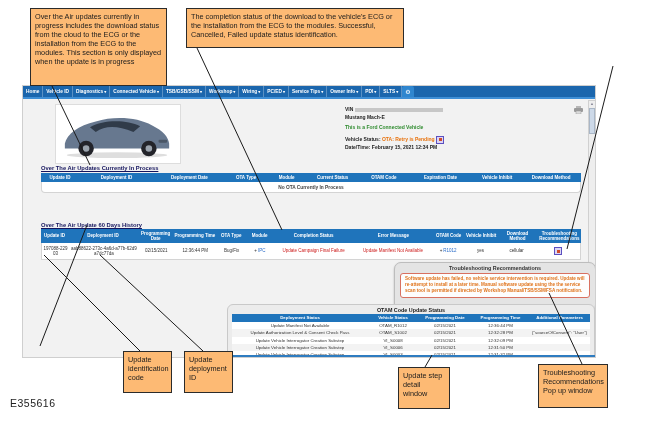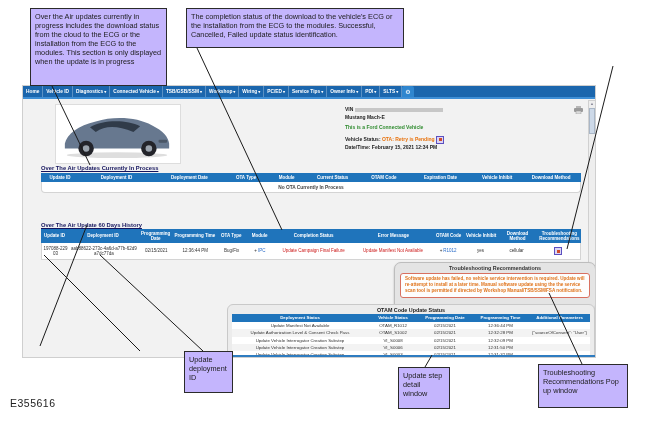--- a/index.html
+++ b/index.html
@@ -1,19 +1,19 @@
 <!DOCTYPE html>
 <html><head>
 <meta charset="utf-8">
 <style>
   html,body{margin:0;padding:0;background:#fff;}
   .page{position:relative;width:650px;height:425px;background:#fff;overflow:hidden;
         font-family:"Liberation Sans",sans-serif;color:#222;}
   
-  .callout{position:absolute;background:#c4b5fd;border:1px solid #2b2b2b;
+  .callout{position:absolute;background:#fdba74;border:1px solid #2b2b2b;
            font-size:7.3px;line-height:1.24;padding:3px 4px;color:#1c1c1c;z-index:3;box-sizing:border-box;}
   
   #lines{position:absolute;left:0;top:0;z-index:2;pointer-events:none;}
   
   #shot{position:absolute;left:22px;top:85px;width:574px;height:273px;background:#f2f2f2;
         border:1px solid #cfcfcf;z-index:1;box-sizing:border-box;overflow:hidden;}
   .navbar{position:absolute;left:0;top:0;width:574px;height:11px;background:#1b66ad;display:flex;align-items:stretch;}
   .nav-item{display:flex;align-items:center;gap:1px;color:#fff;font-size:4.8px;font-weight:bold;
             padding:0 3px;border-right:1px solid rgba(255,255,255,.28);white-space:nowrap;}
   .nav-caret{font-size:4px;line-height:1;}
@@ -270,18 +270,19 @@
     <line x1="613" y1="66" x2="567" y2="249" stroke="#1a1a1a" stroke-width="1"></line>
     <line x1="40" y1="346" x2="87" y2="225" stroke="#1a1a1a" stroke-width="1"></line>
     <line x1="140" y1="351" x2="44" y2="255" stroke="#1a1a1a" stroke-width="1"></line>
     <line x1="203" y1="351" x2="100" y2="255" stroke="#1a1a1a" stroke-width="1"></line>
     <line x1="425" y1="367" x2="432" y2="355" stroke="#1a1a1a" stroke-width="1"></line>
     <line x1="582" y1="364" x2="549" y2="293" stroke="#1a1a1a" stroke-width="1"></line>
   </svg>
 
   <div class="callout" style="left:30px;top:8px;width:137px;height:78px;">Over the Air updates currently in progress includes the download status from the cloud to the ECG or the installation from the ECG to the modules. This section is only displayed when the update is in progress</div>
   <div class="callout" style="left:186px;top:8px;width:218px;height:40px;">The completion status of the download to the vehicle's ECG or the installation from the ECG to the modules. Successful, Cancelled, Failed update status identification.</div>
+  <div class="callout" style="left:123px;top:351px;width:49px;height:42px;">Update identification code</div>
   <div class="callout" style="left:398px;top:367px;width:52px;height:42px;">Update step detail window</div>
   <div class="callout" style="left:184px;top:351px;width:49px;height:42px;">Update deployment ID</div>
-  <div class="callout" style="left:538px;top:364px;width:90px;height:44px;">Troubleshooting Recommendations Pop up window</div>
+  <div class="callout" style="left:538px;top:364px;width:70px;height:44px;">Troubleshooting Recommendations Pop up window</div>
 
   <div class="fig-label">E355616</div>
 </div>
 
 </body></html>

